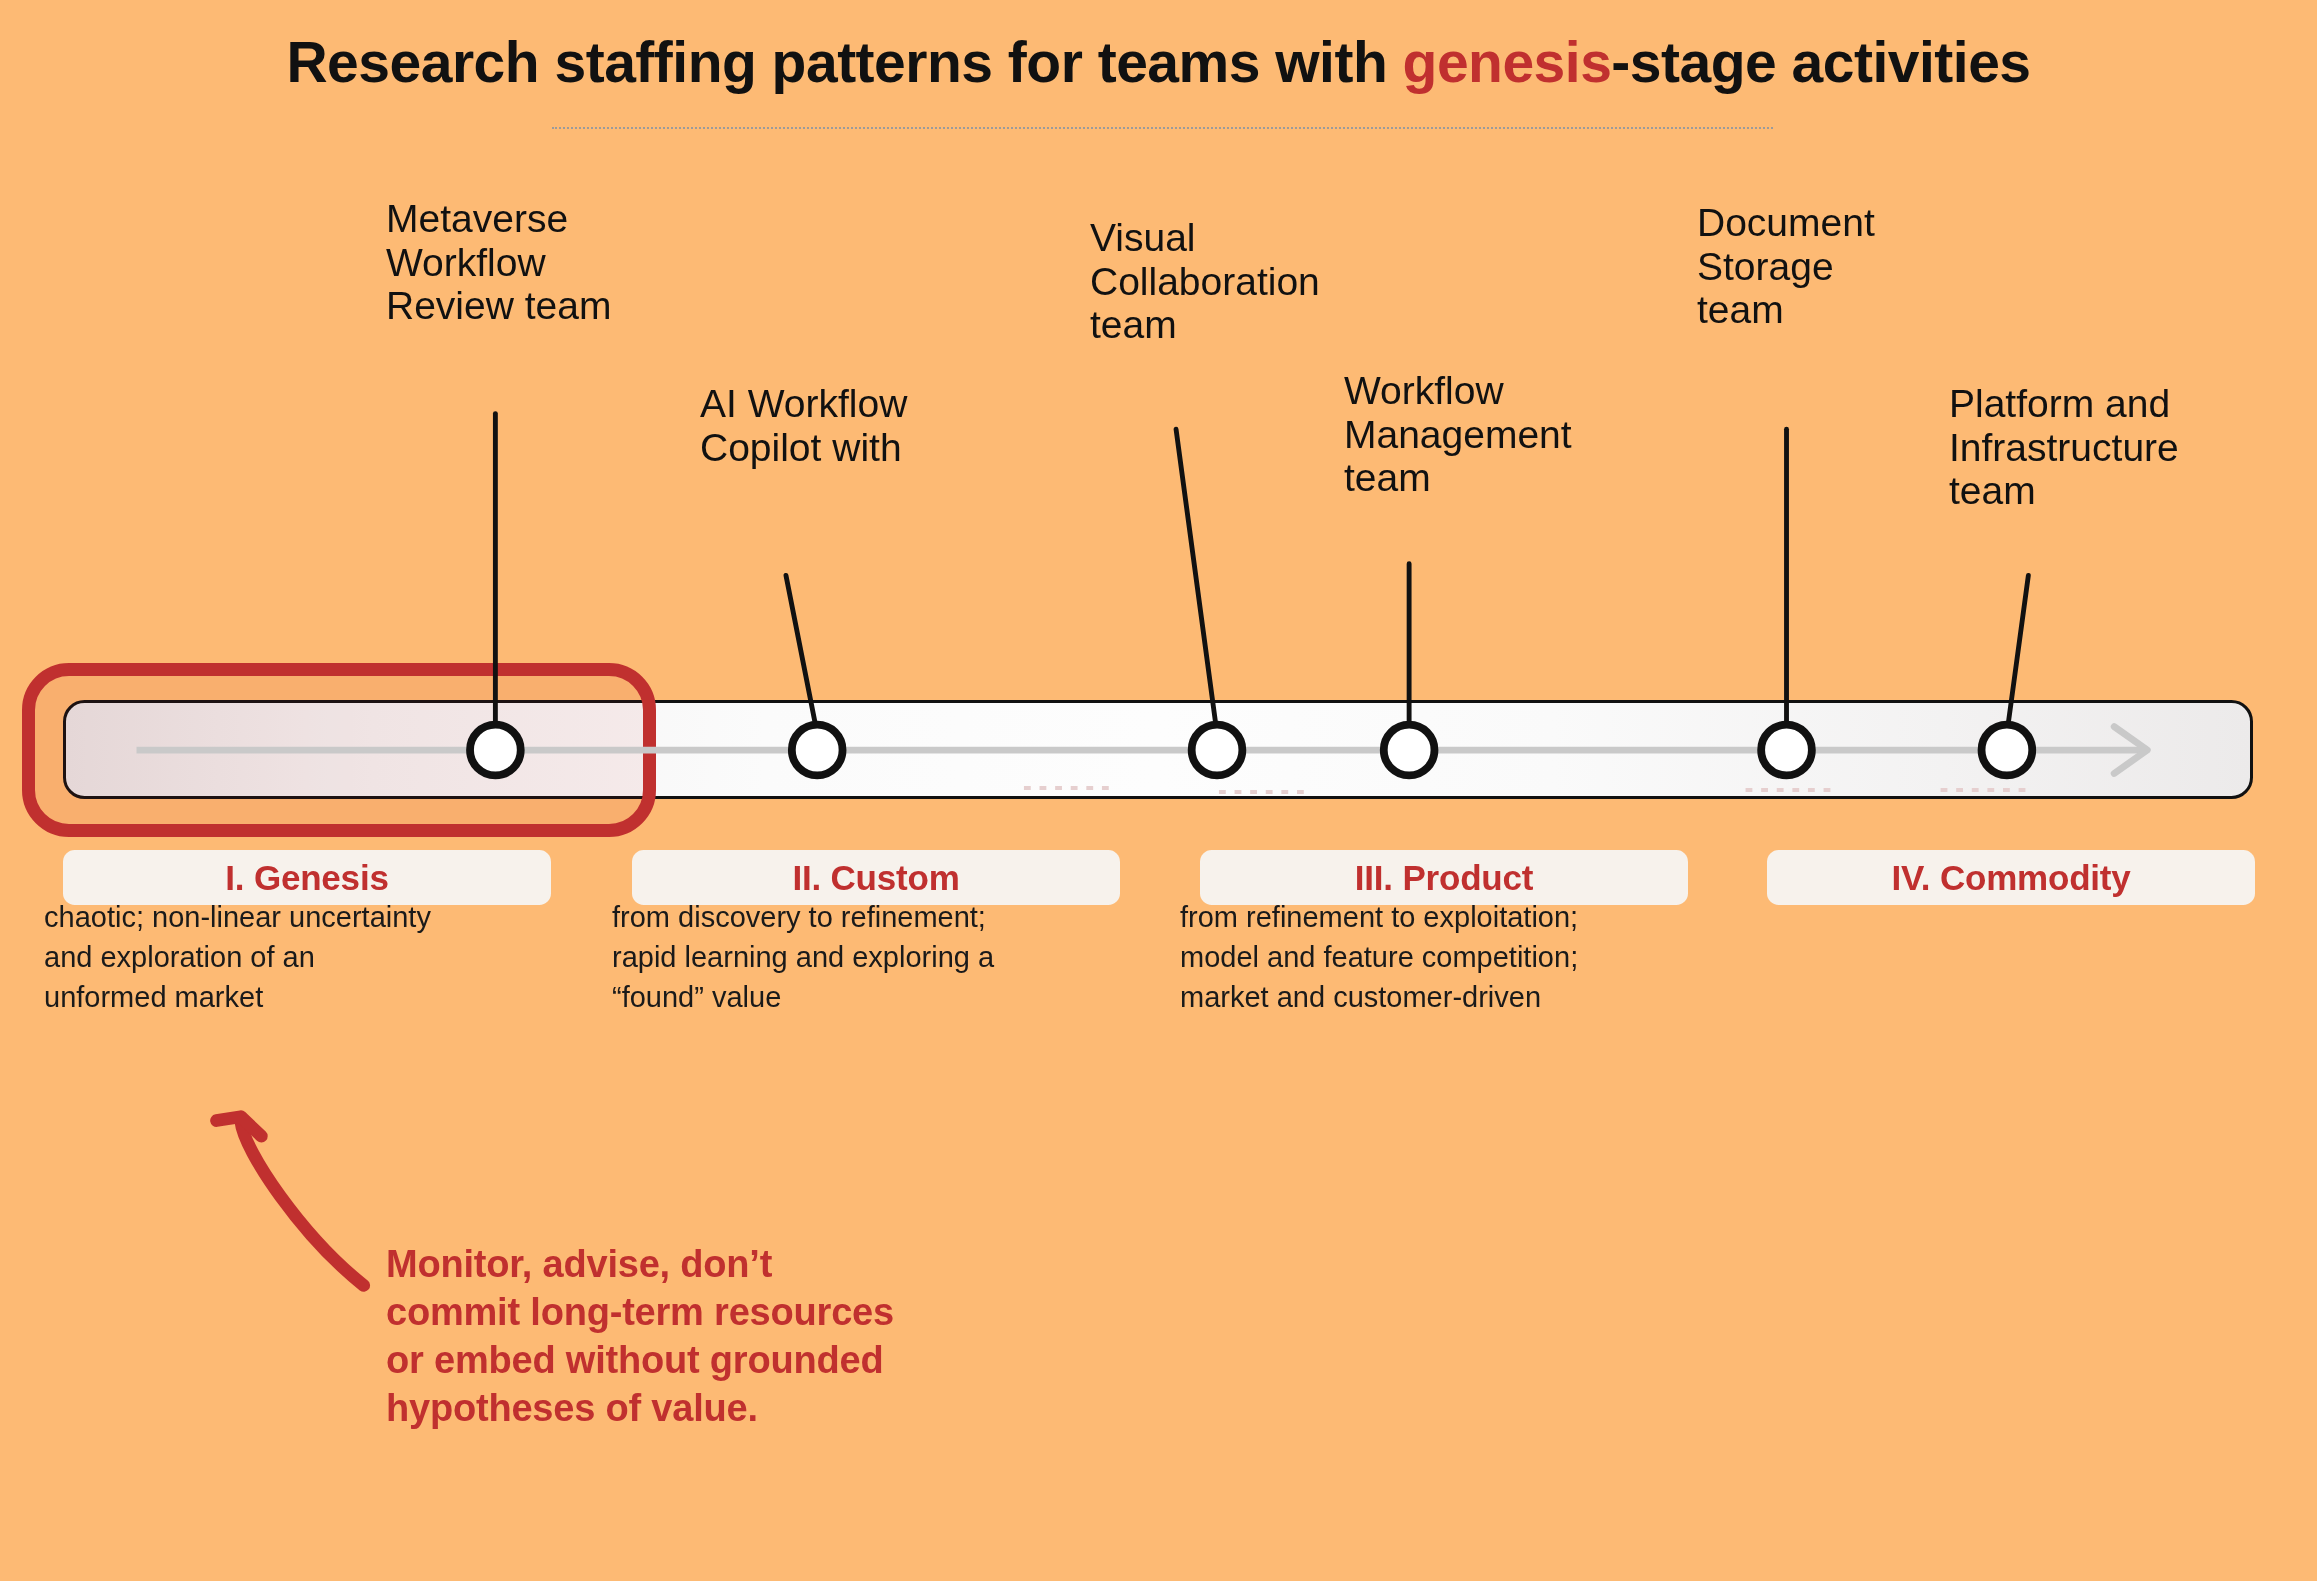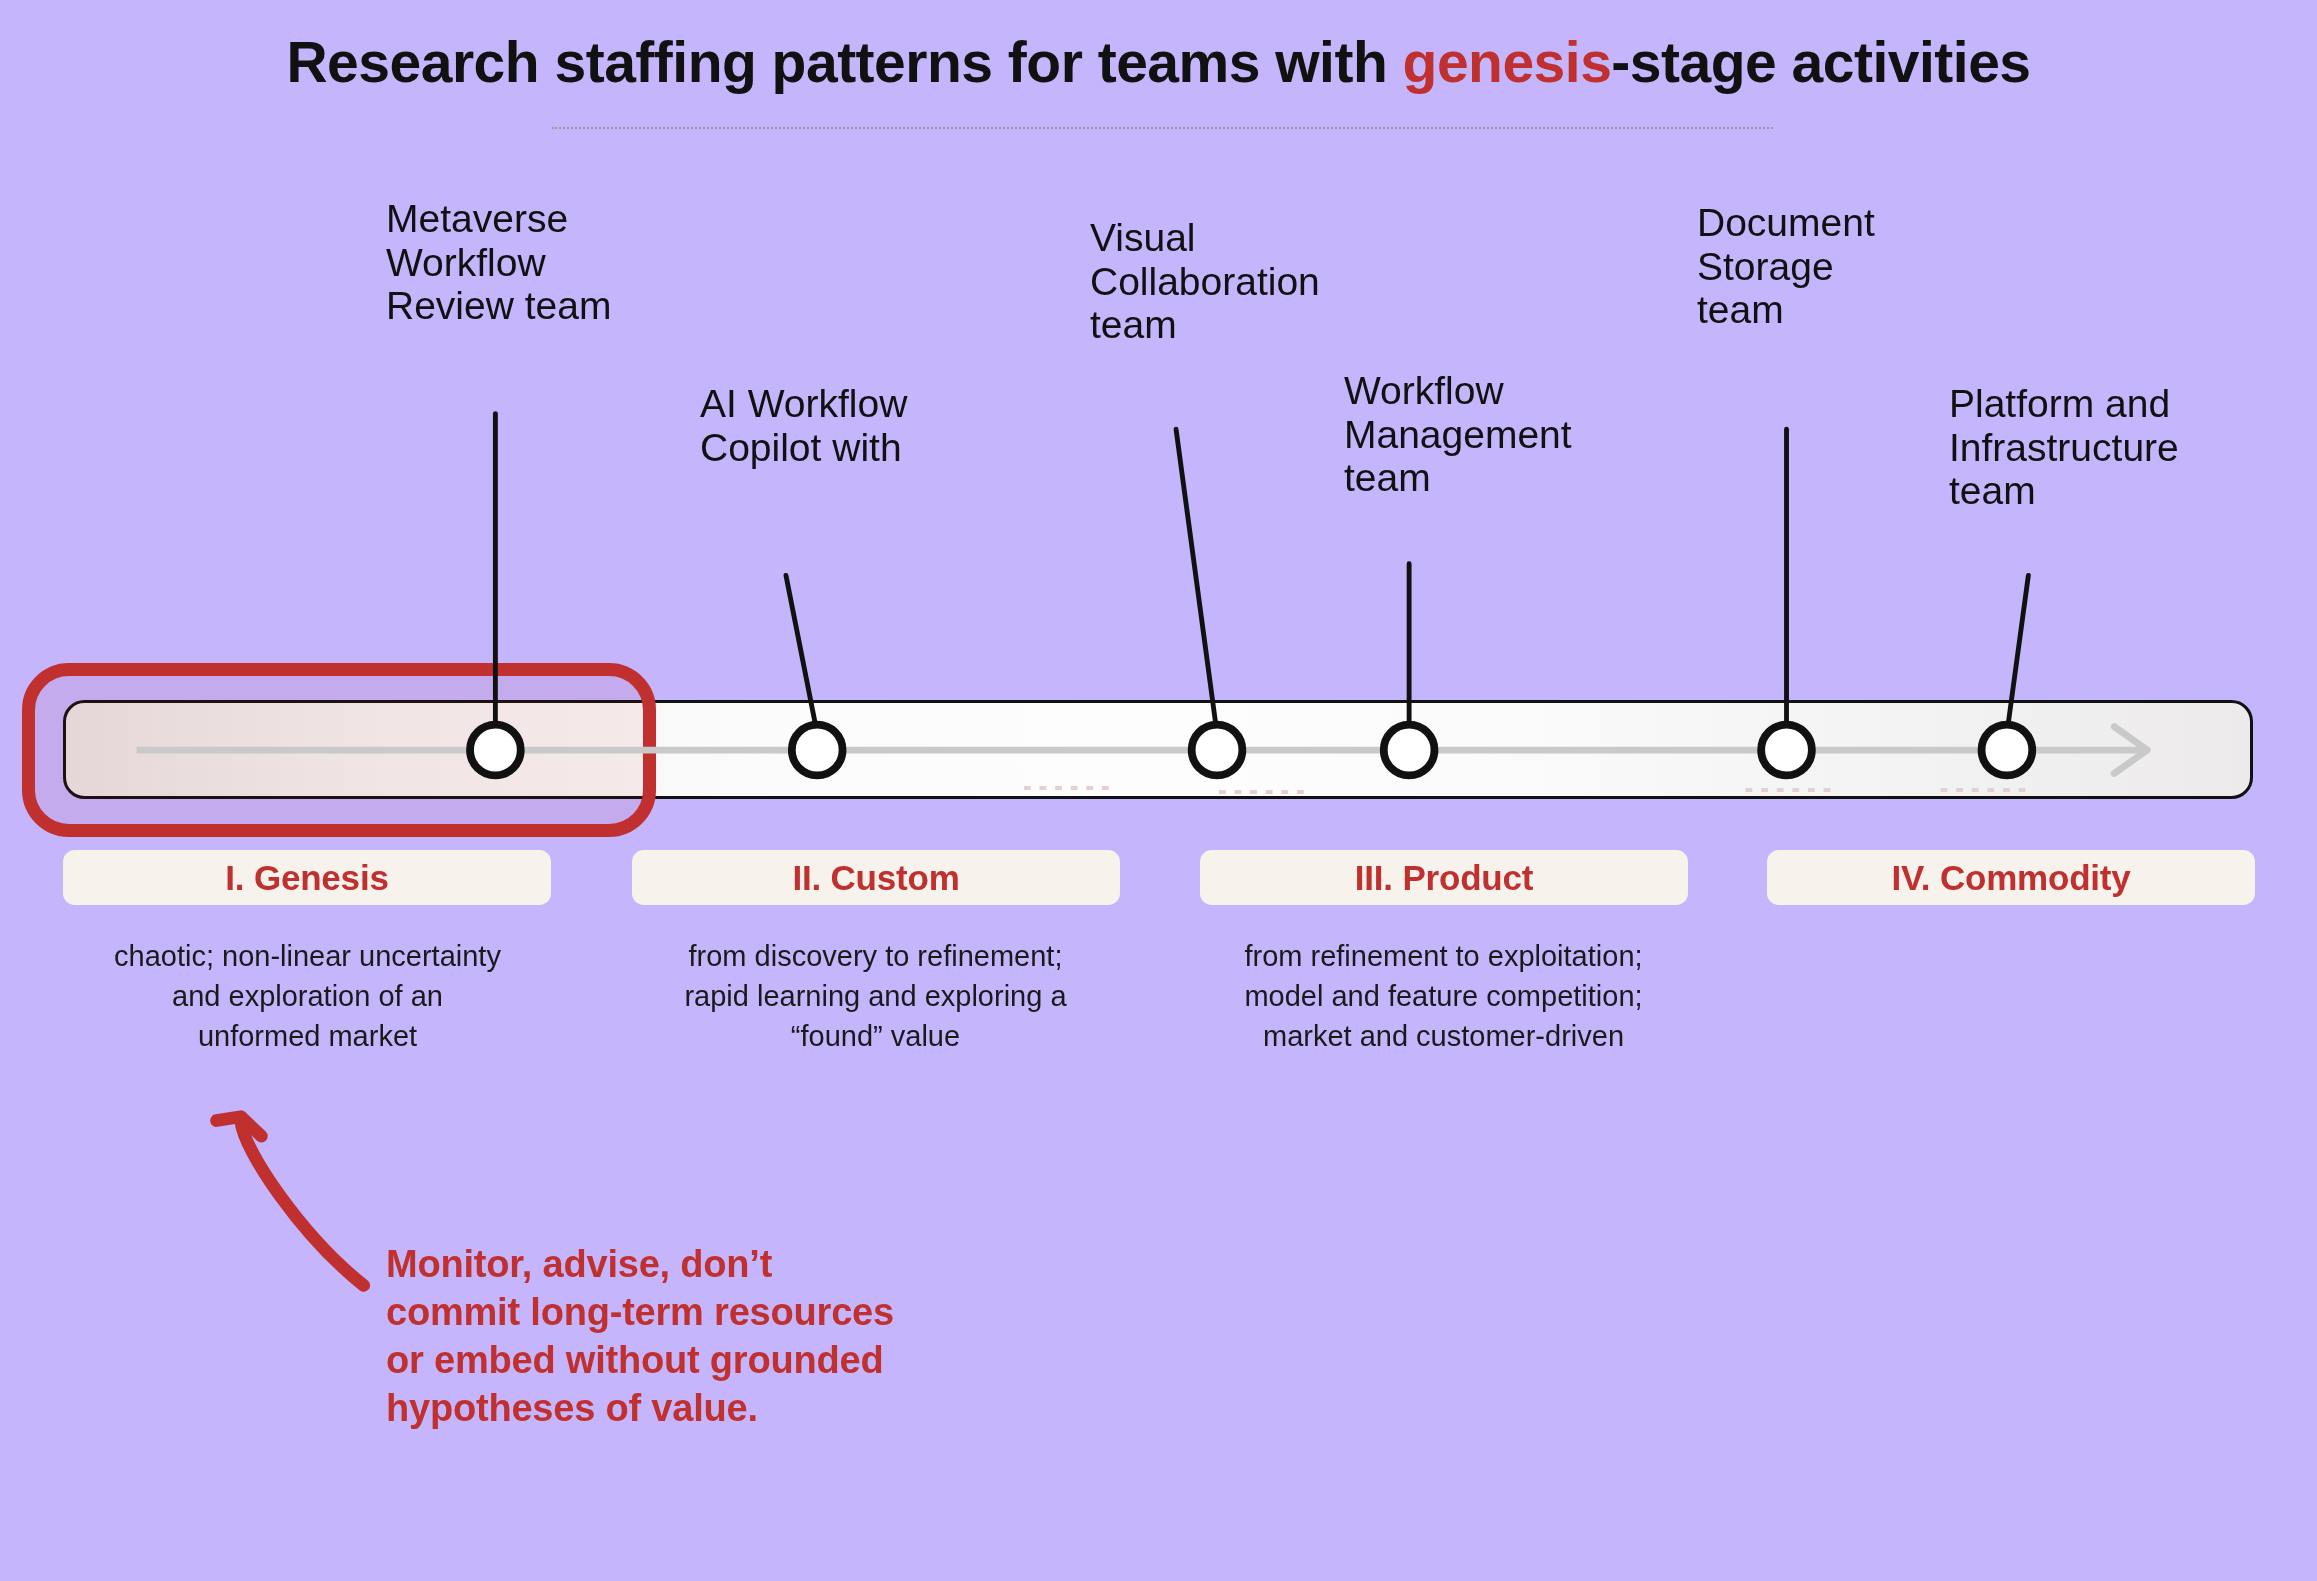--- a/index.html
+++ b/index.html
@@ -8,21 +8,21 @@
     background: #ffffff;
   }
   body {
     font-family: "Liberation Sans", sans-serif;
     -webkit-font-smoothing: antialiased;
   }
   #stage {
     position: relative;
     width: 2317px;
     height: 1582px;
-    background: #c4b5fd;
+    background: #fdba74;
     overflow: hidden;
   }
 
   
   #title {
     position: absolute;
     left: 0;
     top: 29px;
     width: 2317px;
     text-align: center;
@@ -90,24 +90,23 @@
     color: #C0302F;
     font-size: 35px;
     font-weight: bold;
     display: flex;
     align-items: center;
     justify-content: center;
     letter-spacing: -0.2px;
   }
   .stage-desc {
     position: absolute;
-    top: 936px;
+    top: 897px;
     font-size: 29px;
     line-height: 1.38;
-    text-align: center;
     color: #1a1a1a;
     white-space: pre-line;
   }
 
   
   #callout-text {
     position: absolute;
     left: 386px;
     top: 1241px;
     width: 741px;

